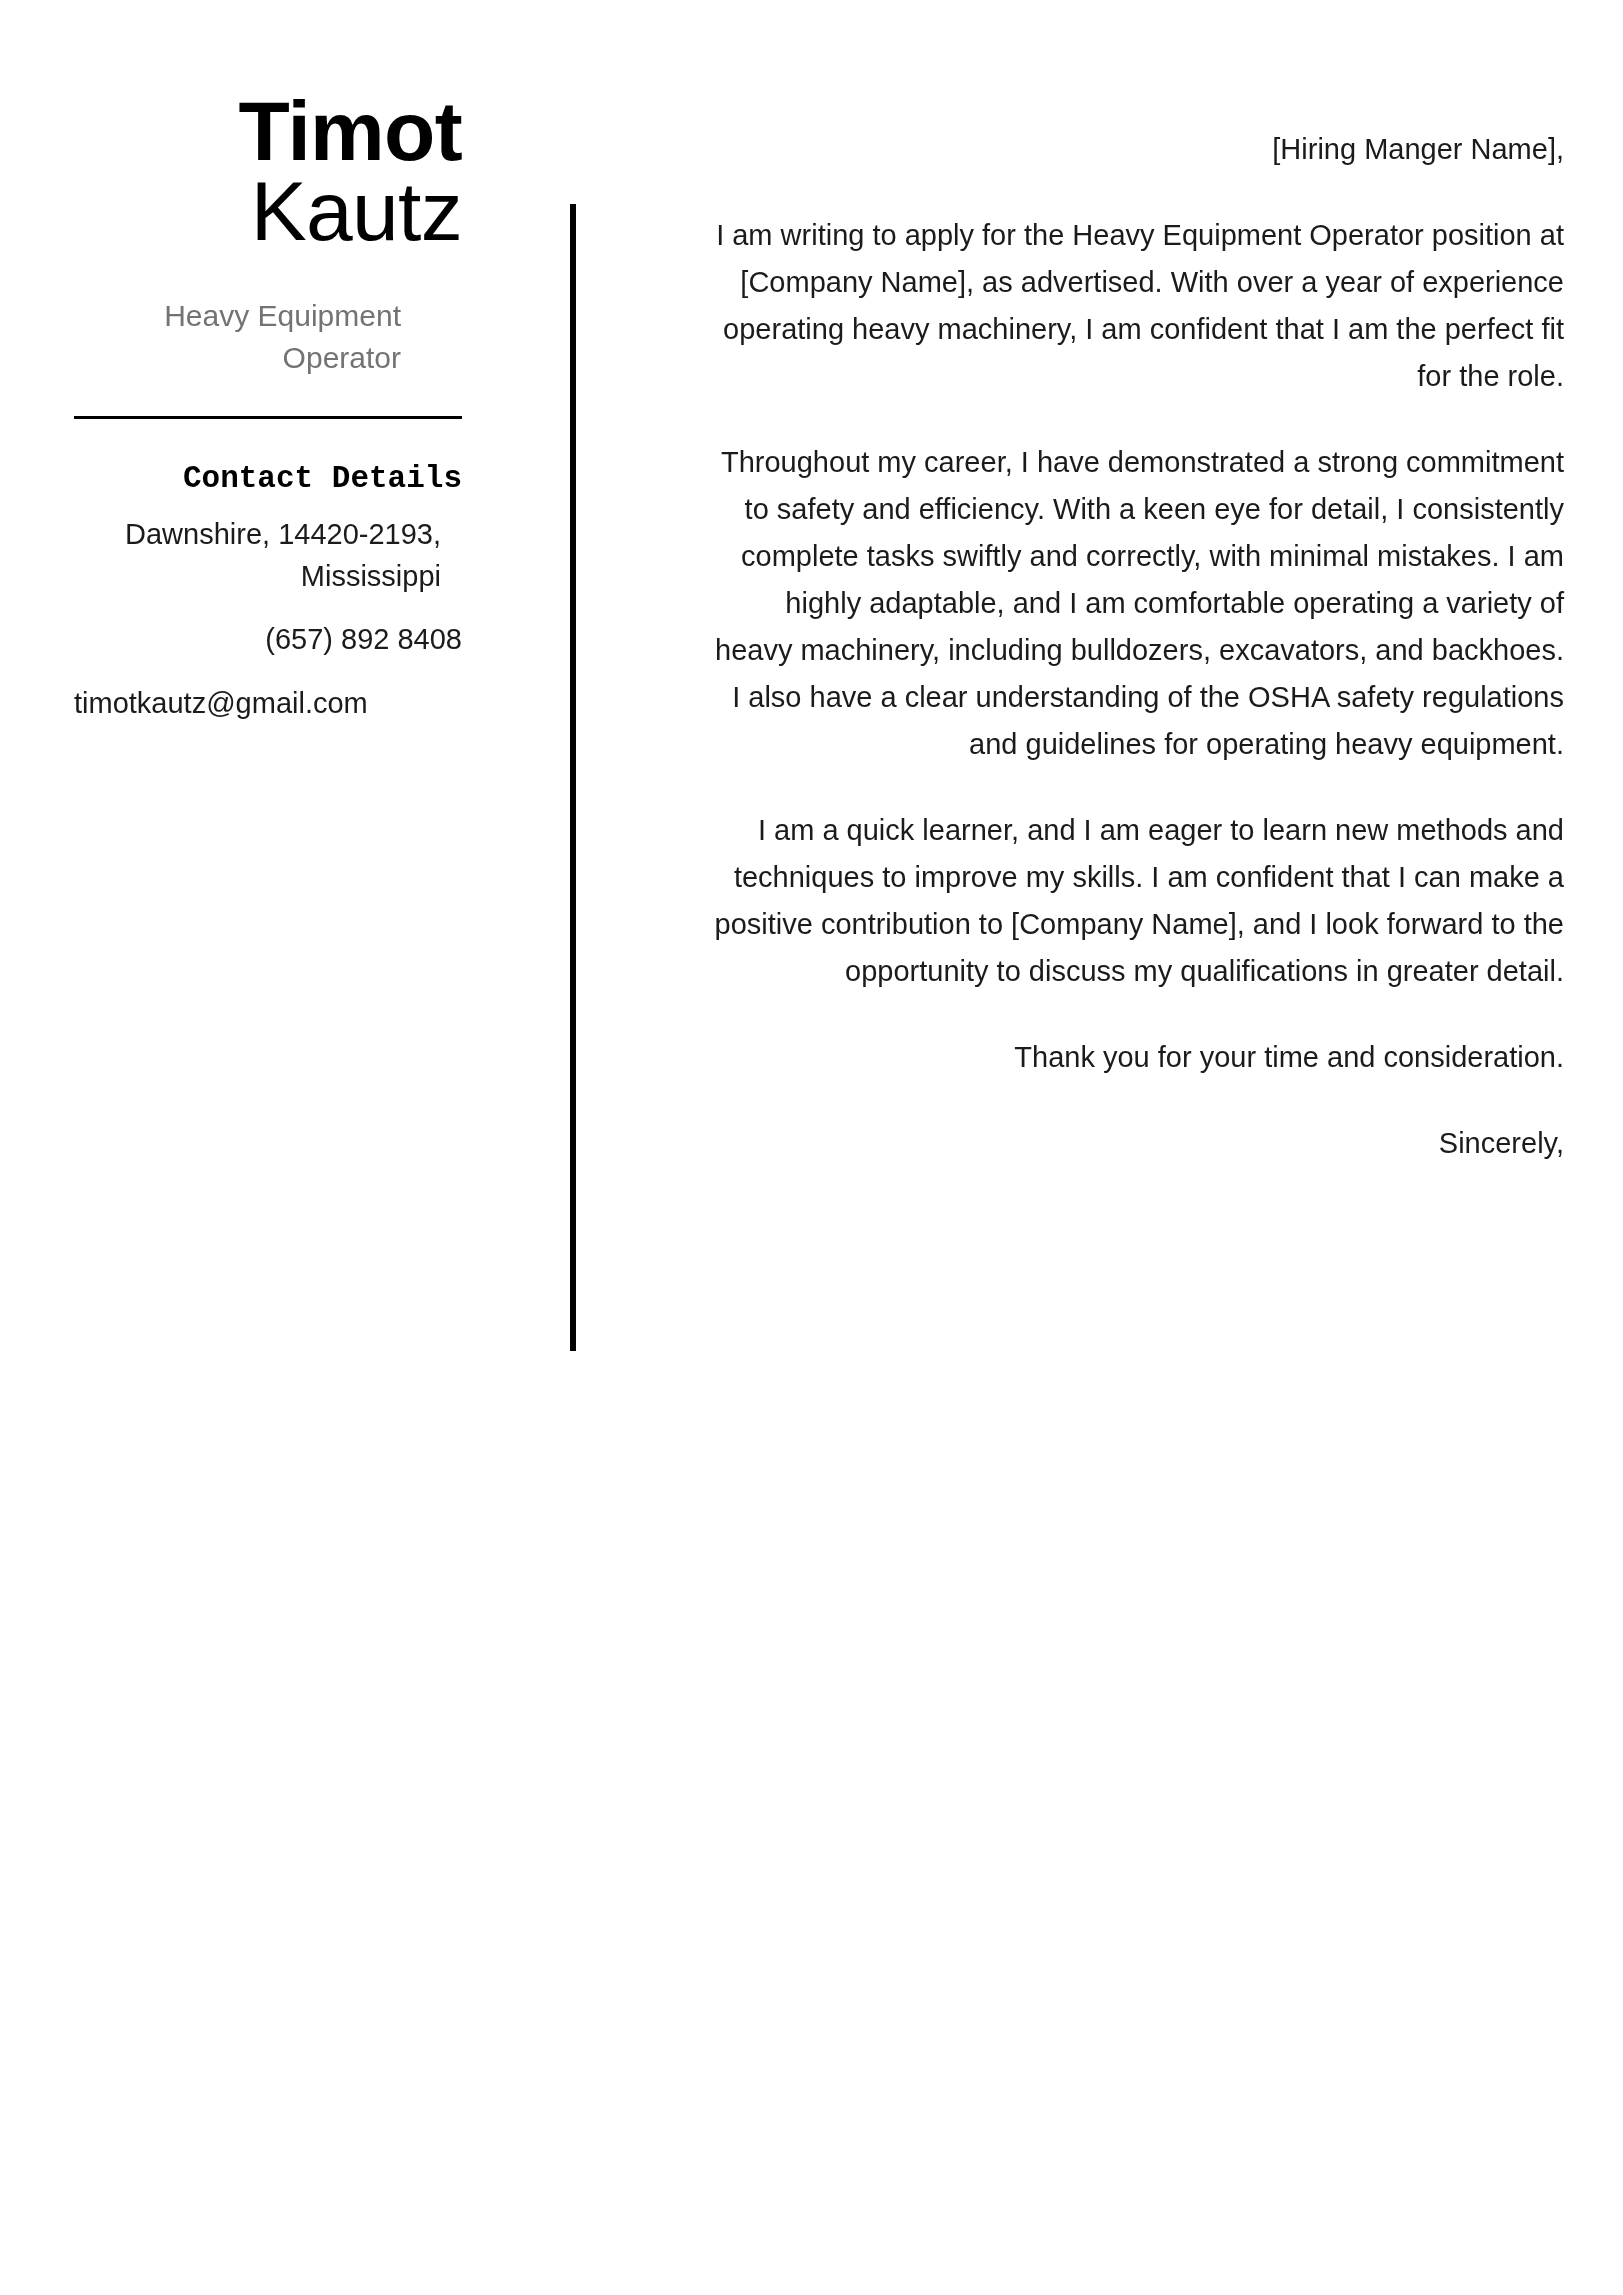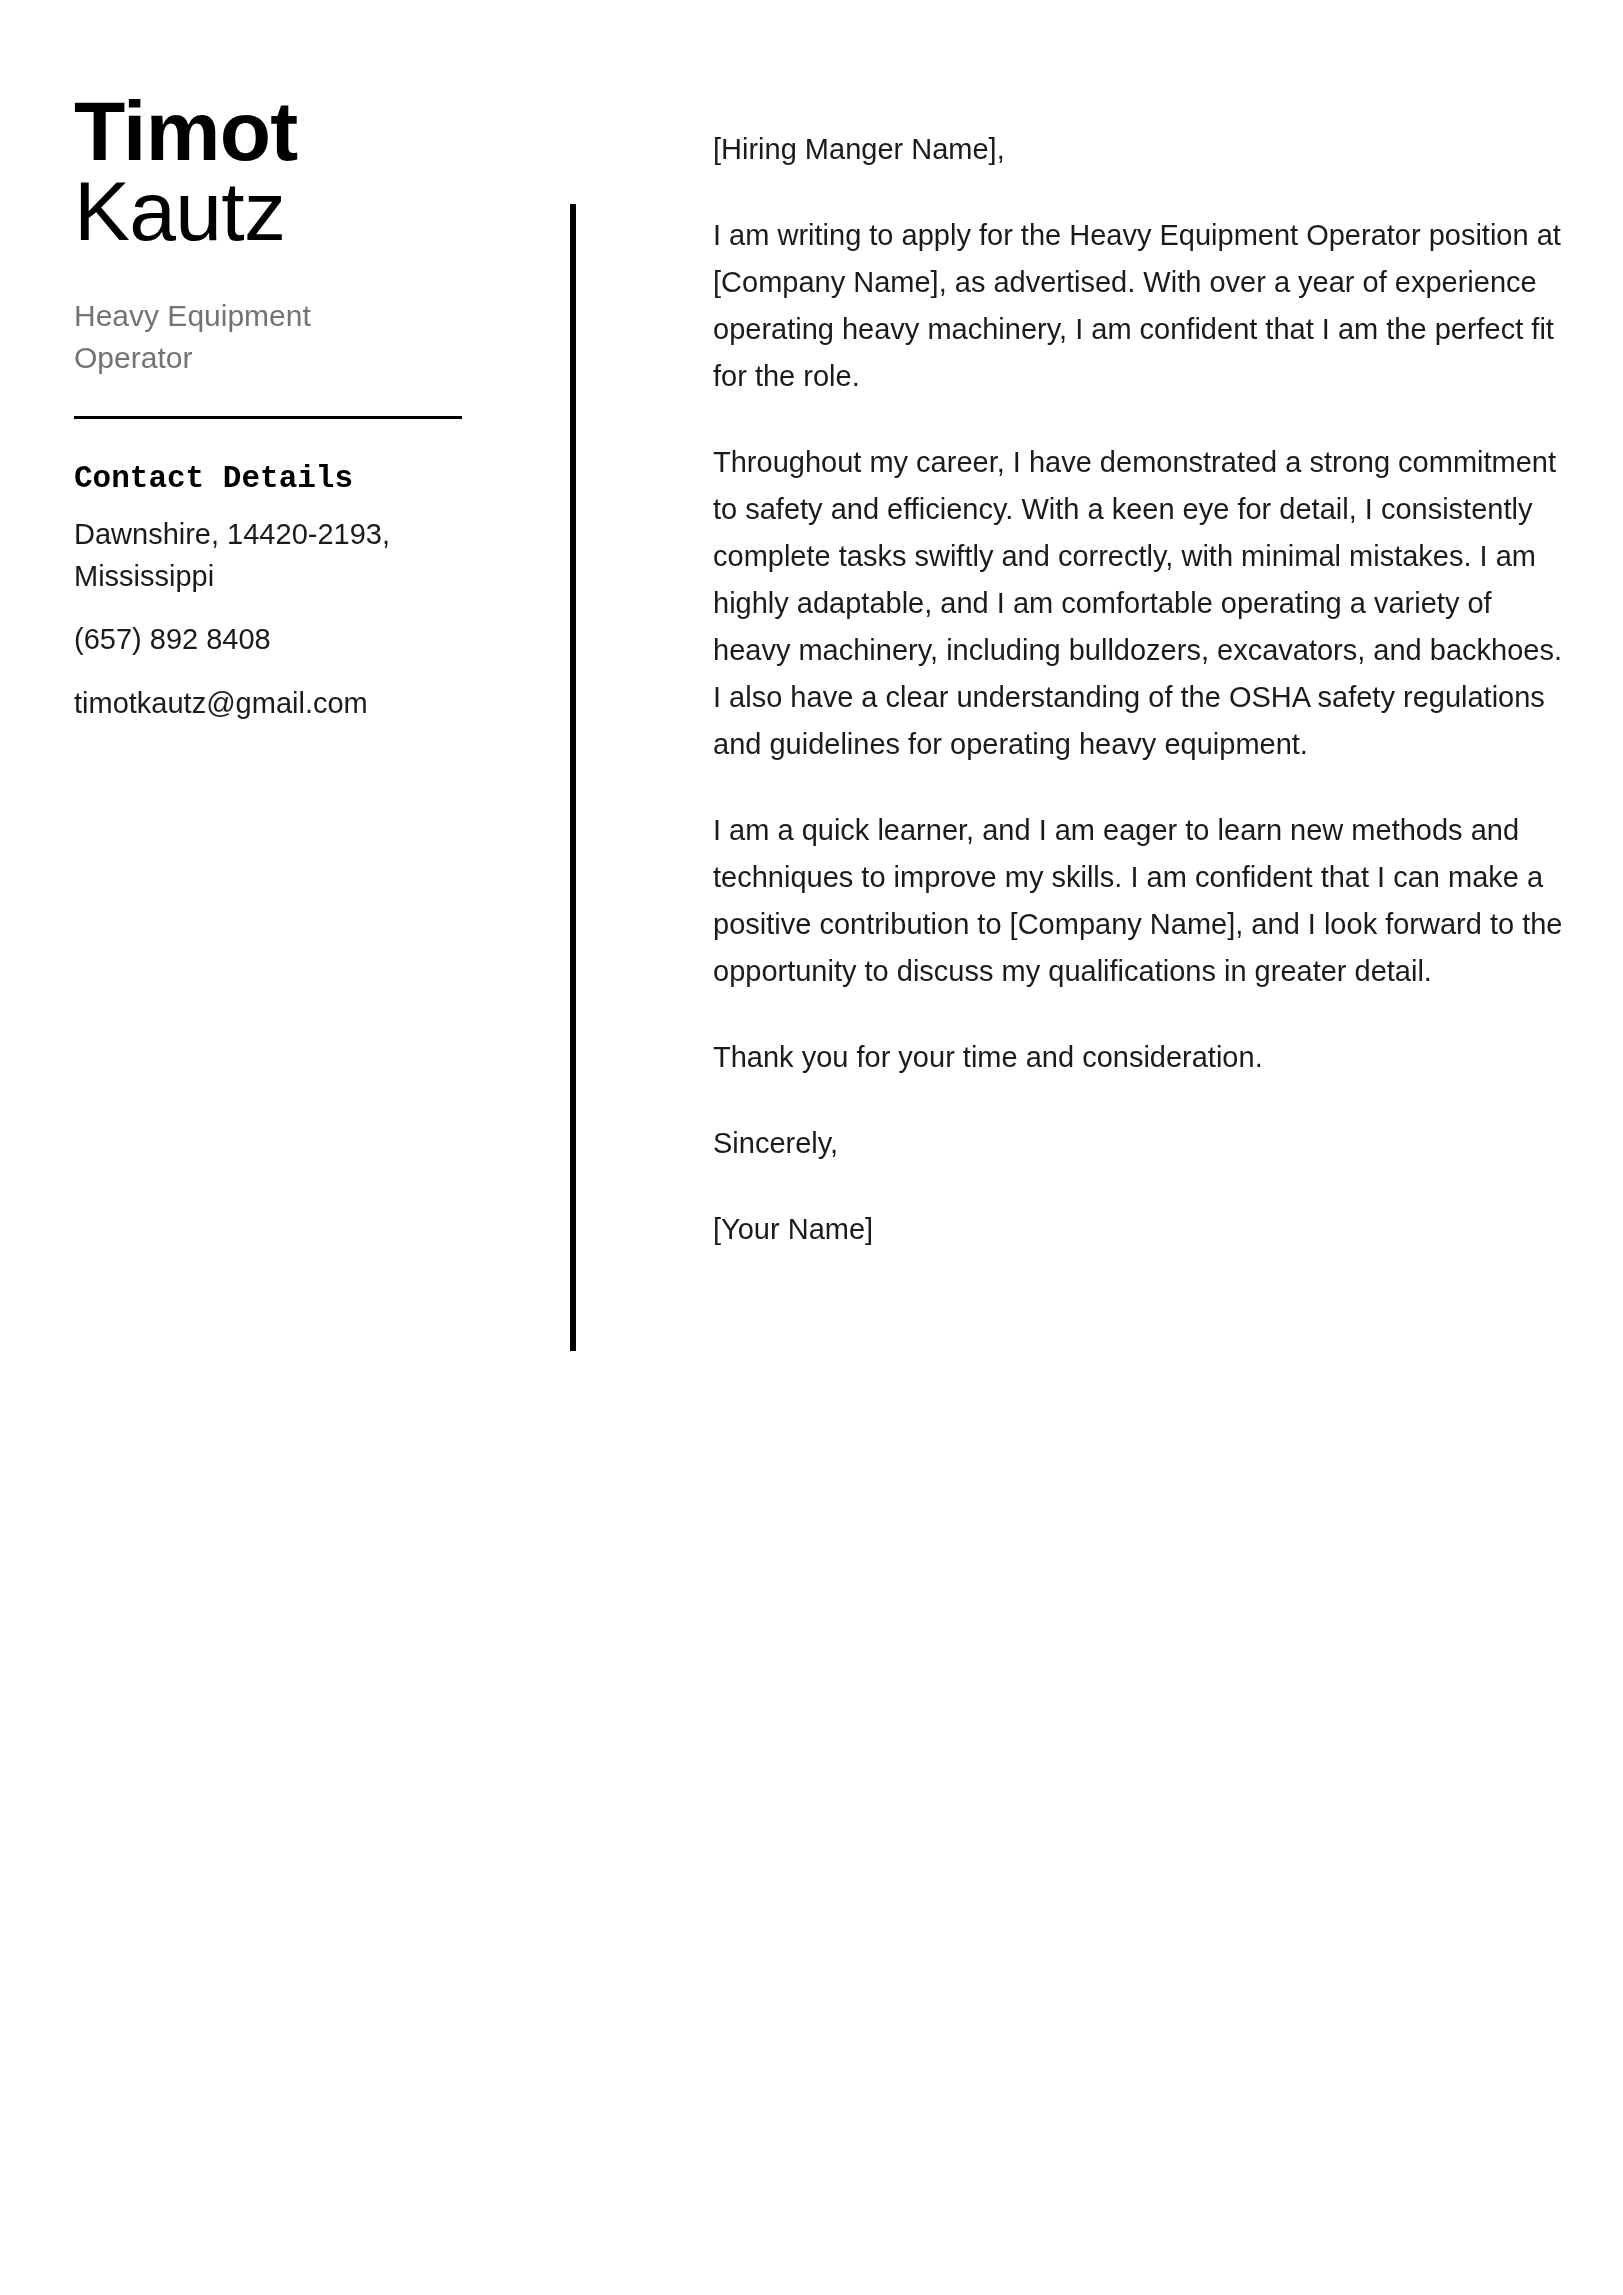--- a/index.html
+++ b/index.html
@@ -12,20 +12,21 @@
     height: 2295px;
     font-family: "Liberation Sans", "DejaVu Sans", sans-serif;
     color: #1b1b1b;
   }
   .page {
     position: relative;
     width: 1623px;
     height: 2295px;
     background: #ffffff;
     overflow: hidden;
+    text-align: right;
   }
 
   
   .sidebar {
     position: absolute;
     left: 74px;
     top: 92px;
     width: 388px;
   }
   .name {
@@ -141,17 +142,16 @@
     <p>I am writing to apply for the Heavy Equipment Operator position at [Company Name], as advertised. With over a year of experience operating heavy machinery, I am confident that I am the perfect fit for the role.</p>
 
     <p>Throughout my career, I have demonstrated a strong commitment to safety and efficiency. With a keen eye for detail, I consistently complete tasks swiftly and correctly, with minimal mistakes. I am highly adaptable, and I am comfortable operating a variety of heavy machinery, including bulldozers, excavators, and backhoes. I also have a clear understanding of the OSHA safety regulations and guidelines for operating heavy equipment.</p>
 
     <p>I am a quick learner, and I am eager to learn new methods and techniques to improve my skills. I am confident that I can make a positive contribution to [Company Name], and I look forward to the opportunity to discuss my qualifications in greater detail.</p>
 
     <p>Thank you for your time and consideration.</p>
 
     <p>Sincerely,</p>
 
-    <p>[Your Name]</p>
   </main>
 
 </div>
 
 
 </body></html>

